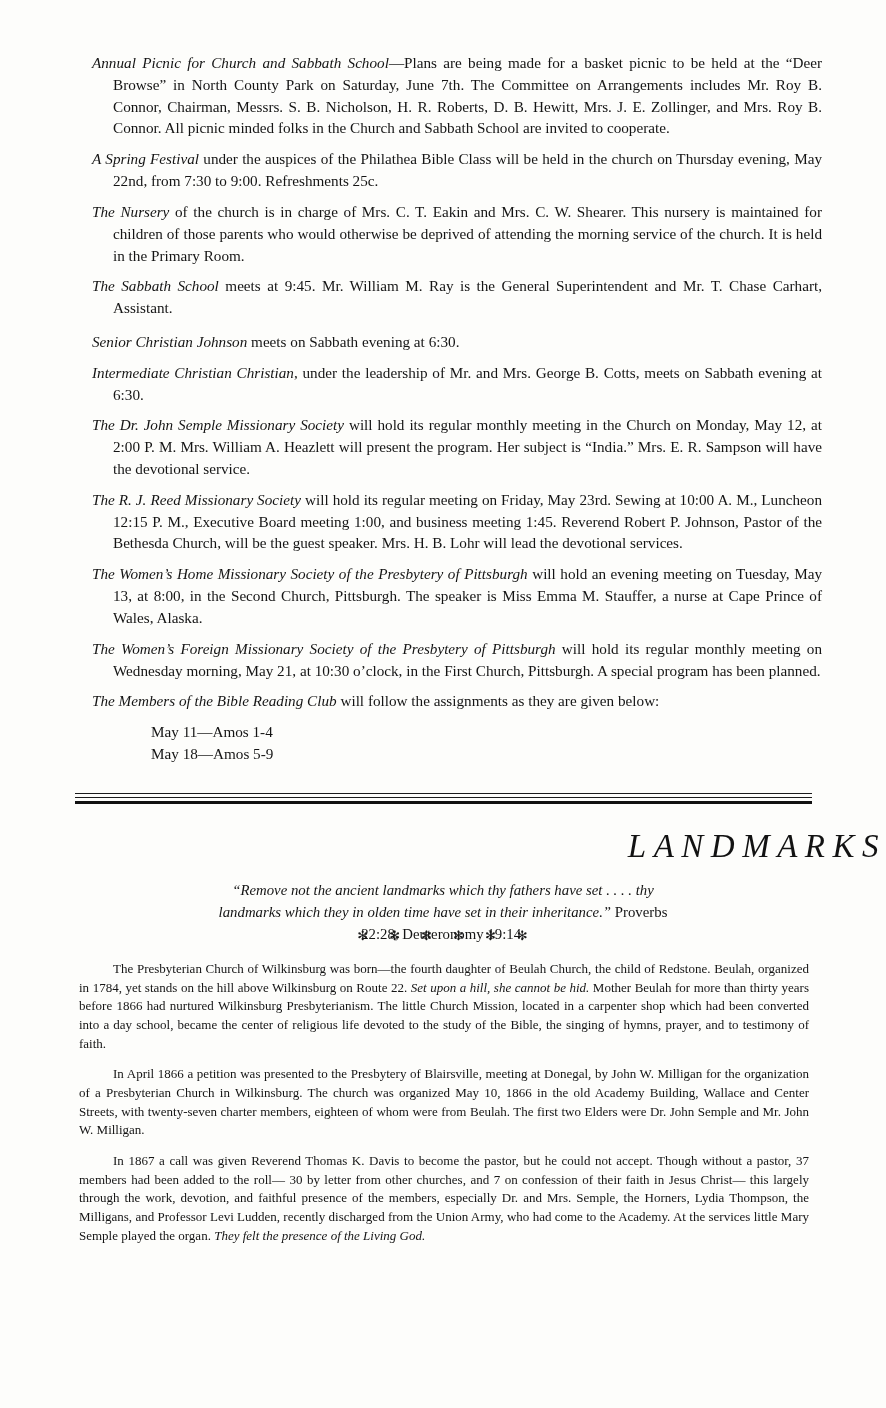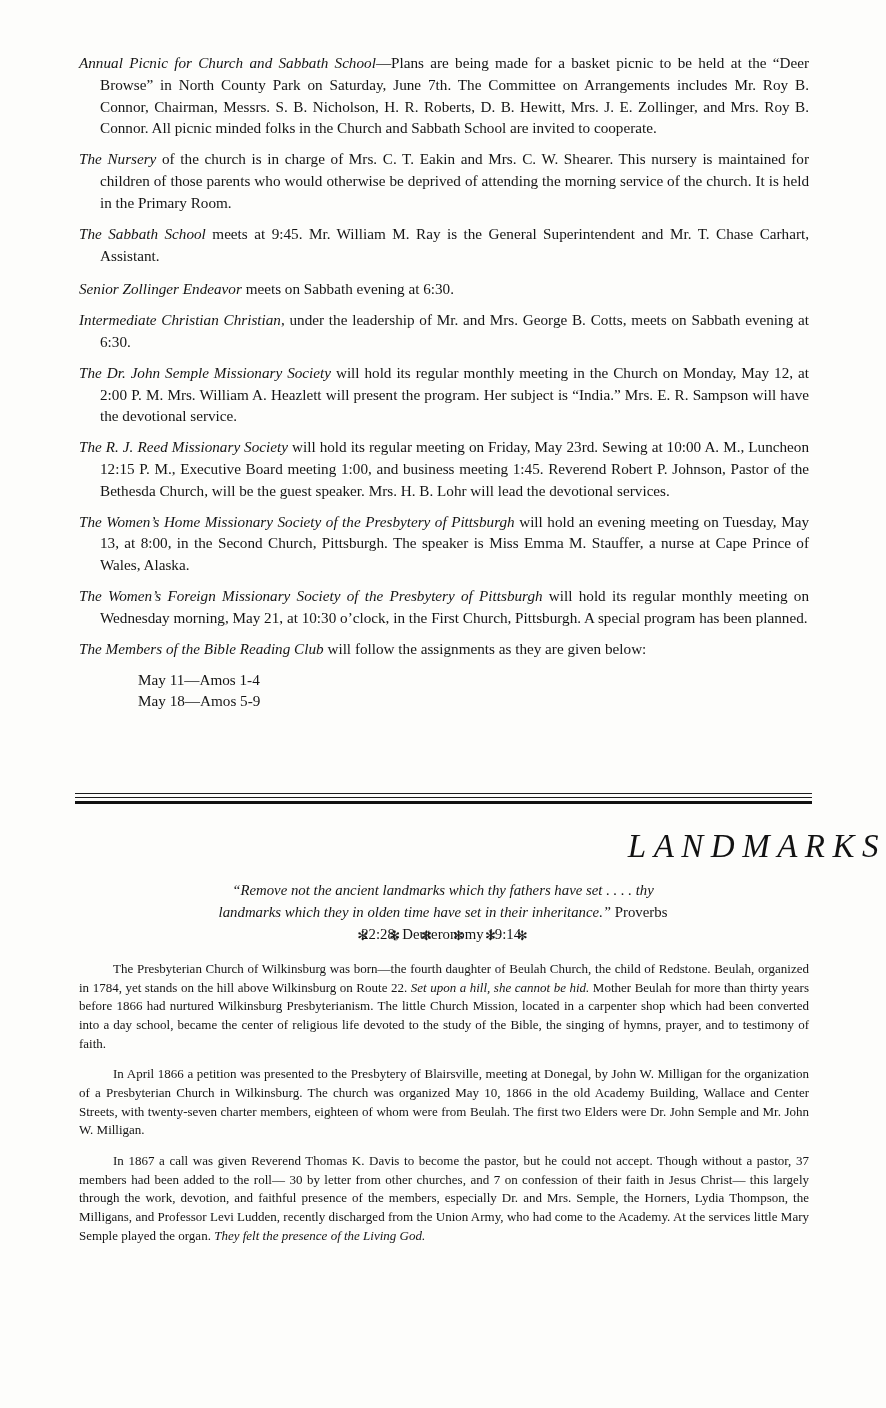--- a/index.html
+++ b/index.html
@@ -18,21 +18,21 @@
   .page {
     position: absolute;
     left: 0; top: 0;
     width: 886px;
     height: 1408px;
     padding: 0;
     box-sizing: border-box;
   }
   .notices {
     position: absolute;
-    left: 79px;
+    left: 92px;
     top: 52px;
     width: 730px;
   }
   
   .notice {
     font-size: 15.2px;
     line-height: 1.435;
     text-align: justify;
     text-justify: inter-word;
     margin: 0 0 9px 0;
@@ -155,23 +155,24 @@
     font-style: italic;
   }
 </style>
 </head>
 <body>
 
 <div class="page">
 
   <div class="notices">
       <p class="notice"><span class="lead">Annual Picnic for Church and Sabbath School</span><span>—Plans are being made for a basket picnic to be held at the “Deer Browse” in North County Park on Saturday, June 7th. The Committee on Arrangements includes Mr. Roy B. Connor, Chairman, Messrs. S. B. Nicholson, H. R. Roberts, D. B. Hewitt, Mrs. J. E. Zollinger, and Mrs. Roy B. Connor. All picnic minded folks in the Church and Sabbath School are invited to cooperate.</span></p>
+      <p class="notice"><span class="lead">A Spring Festival</span><span> under the auspices of the Philathea Bible Class will be held in the church on Thursday evening, May 22nd, from 7:30 to 9:00. Refreshments 25c.</span></p>
       <p class="notice"><span class="lead">The Nursery</span><span> of the church is in charge of Mrs. C. T. Eakin and Mrs. C. W. Shearer. This nursery is maintained for children of those parents who would otherwise be deprived of attending the morning service of the church. It is held in the Primary Room.</span></p>
       <p class="notice tight"><span class="lead">The Sabbath School</span><span> meets at 9:45. Mr. William M. Ray is the General Superintendent and Mr. T. Chase Carhart, Assistant.</span></p>
-      <p class="notice"><span class="lead">Senior Zollinger Endeavor</span><span> meets on Sabbath evening at 6:30.</span></p>
+      <p class="notice"><span class="lead">Senior Christian Johnson</span><span> meets on Sabbath evening at 6:30.</span></p>
       <p class="notice"><span class="lead">Intermediate Christian Christian</span><span>, under the leadership of Mr. and Mrs. George B. Cotts, meets on Sabbath evening at 6:30.</span></p>
       <p class="notice"><span class="lead">The Dr. John Semple Missionary Society</span><span> will hold its regular monthly meeting in the Church on Monday, May 12, at 2:00 P. M. Mrs. William A. Heazlett will present the program. Her subject is “India.” Mrs. E. R. Sampson will have the devotional service.</span></p>
       <p class="notice"><span class="lead">The R. J. Reed Missionary Society</span><span> will hold its regular meeting on Friday, May 23rd. Sewing at 10:00 A. M., Luncheon 12:15 P. M., Executive Board meeting 1:00, and business meeting 1:45. Reverend Robert P. Johnson, Pastor of the Bethesda Church, will be the guest speaker. Mrs. H. B. Lohr will lead the devotional services.</span></p>
       <p class="notice"><span class="lead">The Women’s Home Missionary Society of the Presbytery of Pittsburgh</span><span> will hold an evening meeting on Tuesday, May 13, at 8:00, in the Second Church, Pittsburgh. The speaker is Miss Emma M. Stauffer, a nurse at Cape Prince of Wales, Alaska.</span></p>
       <p class="notice"><span class="lead">The Women’s Foreign Missionary Society of the Presbytery of Pittsburgh</span><span> will hold its regular monthly meeting on Wednesday morning, May 21, at 10:30 o’clock, in the First Church, Pittsburgh. A special program has been planned.</span></p>
       <p class="notice"><span class="lead">The Members of the Bible Reading Club</span><span> will follow the assignments as they are given below:</span></p>
       <div class="readlist">
         <div class="col left">
           <div class="entry">May 11—Amos 1-4</div>
           <div class="entry">May 18—Amos 5-9</div>

